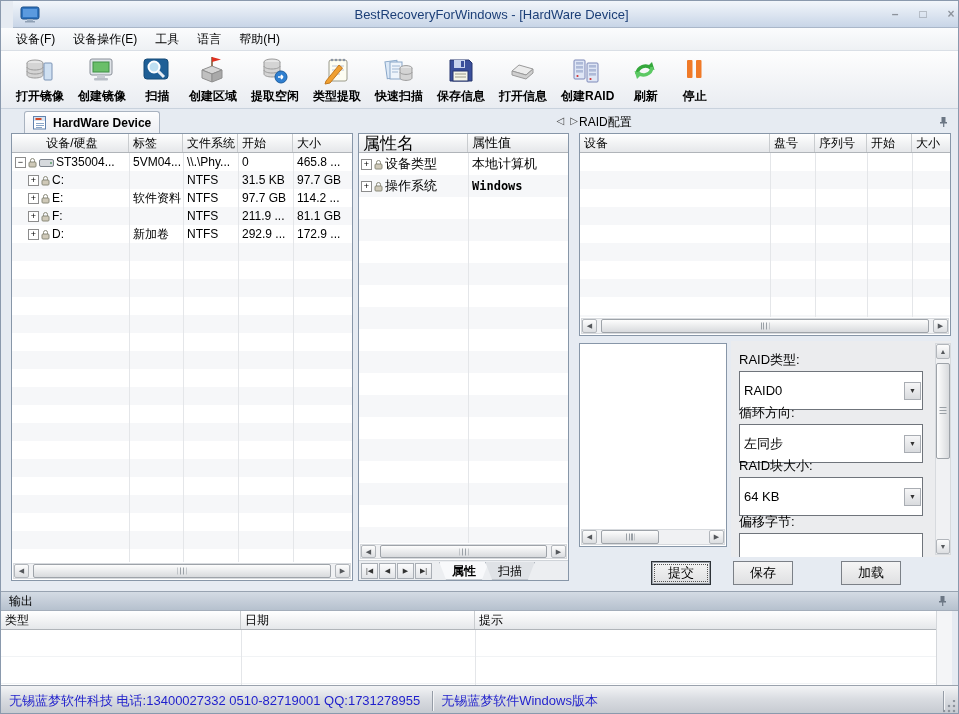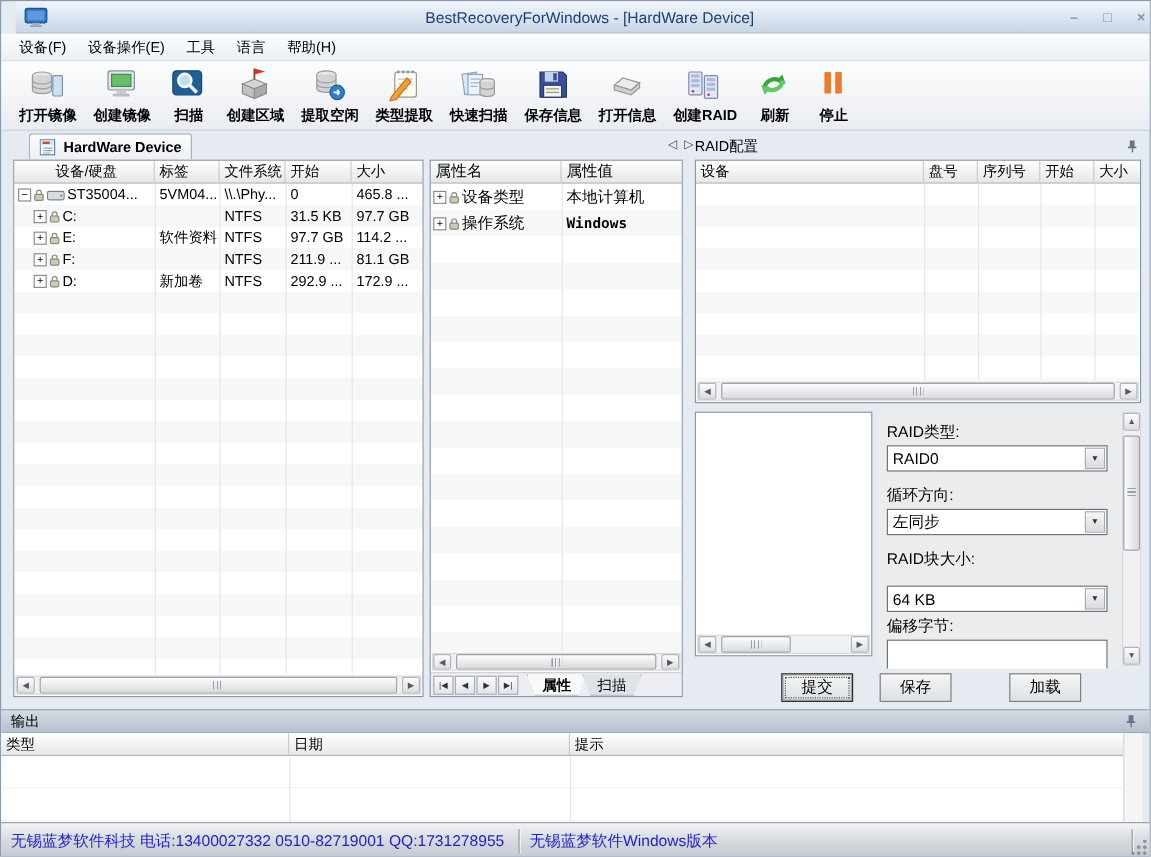--- a/index.html
+++ b/index.html
@@ -72,21 +72,21 @@
     border-top:1px solid #cfd3d8; display:flex; align-items:center; padding-left:2px; }
   .navbtn { width:17px; height:16px; background:linear-gradient(#fbfbfc,#e2e4e7); border:1px solid #a9aeb5;
     display:flex; align-items:center; justify-content:center; font-size:7px; color:#333; margin-right:1px; }
   .sheettab { height:18px; padding:1px 12px 0; border:1px solid #9aa2ac; border-top:none; font-size:12px;
     clip-path:polygon(0 0,100% 0,calc(100% - 7px) 100%,7px 100%); margin-left:-4px; }
   .sheettab.active { background:#f8f9fb; font-weight:bold; }
   .sheettab.idle { background:#dfe2e6; }
 
   
   .paneltitle { position:absolute; display:flex; align-items:center; font-size:12px; }
-  .combo { position:absolute; height:22px; background:#fff; border:1px solid #6f747b; display:flex; align-items:center; }
+  .combo { position:absolute; height:39px; background:#fff; border:1px solid #6f747b; display:flex; align-items:center; }
   .combo .val { flex:1; padding-left:4px; font-size:13px; white-space:nowrap; overflow:hidden; }
   .combo .drop { flex:none; width:17px; height:18px; margin-right:1px; background:linear-gradient(#f6f6f7,#d9dbde);
     border:1px solid #a9adb3; display:flex; align-items:center; justify-content:center; font-size:7px; color:#333; }
   .flabel { position:absolute; font-size:13px; }
   .pbtn { position:absolute; width:60px; height:24px; background:linear-gradient(#f5f5f5,#dfe0e2);
     border:1px solid #7b8087; display:flex; align-items:center; justify-content:center; font-size:13px; }
   .pbtn.default { border:1px solid #2e3338; box-shadow:0 0 0 1px #9aa0a8 inset; outline:1px dotted #555; outline-offset:-4px;margin-left:28px; }
 
   
   .outheader { position:absolute; left:0; top:590px; width:100%; height:20px;
@@ -402,21 +402,21 @@
       <span class="sbbtn">◀</span>
       <span class="sbthumbh" style="flex:1;margin:0 4px;"></span>
       <span class="sbbtn">▶</span>
     </div>
   </div>
 
   <div class="panel" style="left:357px;top:132px;width:211px;height:448px;">
     <div class="stripes22" style="top:19px;bottom:37px;"></div>
     <div class="colline" style="left:109px;top:19px;bottom:37px;"></div>
     <div class="thead">
-      <div class="th" style="width:109px;font-size:13px;">属性名</div>
+      <div class="th" style="width:109px;font-size:17px;">属性名</div>
       <div class="th" style="flex:1;border-right:none;font-size:13px;">属性值</div>
     </div>
     <div class="drow" style="top:19px;height:22px;font-size:13px;">
       <div class="cell" style="width:109px;padding-left:2px;">
         <span class="expbox">+</span>
         <span class="icn">
             <svg width="9" height="11">
               <path d="M2.5 5V3.5a2 2 0 0 1 4 0V5" stroke="#8a8a7a" fill="none"></path>
               <rect x="1" y="5" width="7" height="5" rx="1" fill="#cfc9b8" stroke="#8a8a7a"></rect>
             </svg>
@@ -497,21 +497,21 @@
     <div class="combo" style="left:8px;top:30px;width:184px;">
       <span class="val">RAID0</span>
       <span class="drop">▼</span>
     </div>
     <div class="flabel" style="left:8px;top:63px;">循环方向:</div>
     <div class="combo" style="left:8px;top:83px;width:184px;">
       <span class="val">左同步</span>
       <span class="drop">▼</span>
     </div>
     <div class="flabel" style="left:8px;top:116px;">RAID块大小:</div>
-    <div class="combo" style="left:8px;top:147px;width:184px;">
+    <div class="combo" style="left:8px;top:136px;width:184px;">
       <span class="val">64 KB</span>
       <span class="drop">▼</span>
     </div>
     <div class="flabel" style="left:8px;top:172px;">偏移字节:</div>
     <div class="combo" style="left:8px;top:192px;width:184px;height:30px;">
       <span class="val"></span>
     </div>
     <div class="sbv" style="right:0;top:2px;bottom:2px;">
       <span class="sbbtn">▲</span>
       <span class="sbthumbv" style="height:96px;margin:4px 0;"></span>

